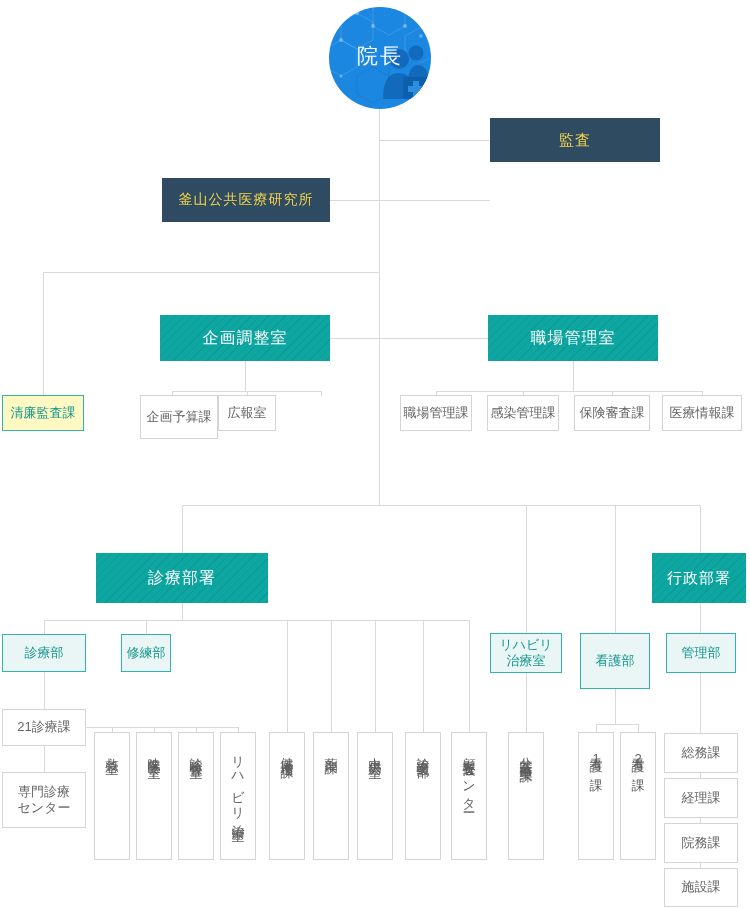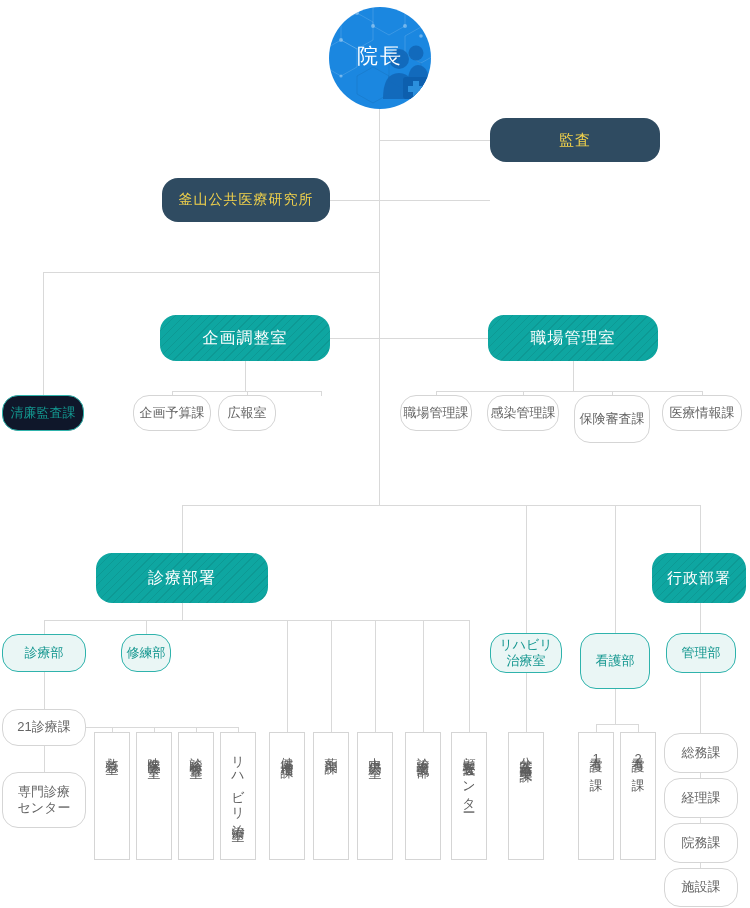--- a/index.html
+++ b/index.html
@@ -6,27 +6,27 @@
   body{font-family:"Liberation Sans","DejaVu Sans",sans-serif;}
   #stage{position:relative;width:750px;height:908px;background:#fff;overflow:hidden;}
 
   
   .ln{position:absolute;background:#d9d9d9;}
   .h{height:1px;}
   .v{width:1px;}
 
   
   .box{position:absolute;display:flex;align-items:center;justify-content:center;
-       text-align:center;box-sizing:border-box;line-height:1.25;border-radius:16px;}
+       text-align:center;box-sizing:border-box;line-height:1.25;}
 
   .dark{background:#2f4b61;color:#f2d24b;font-size:15px;letter-spacing:1px;}
   .teal{color:#ffffff;font-size:16px;letter-spacing:1px;background:#0ea6a1;
         background-image:repeating-linear-gradient(135deg,rgba(255,255,255,0) 0 5px,rgba(0,0,0,.08) 5px 6px);}
   .tealbox{background:#eaf6f5;border:1px solid #2fb3ac;color:#13968f;font-size:13px;}
-  .whitebg{background:#0f172a;}
+  .whitebg{background:#fef9c3;}
   .gray{background:#ffffff;border:1px solid #d5d5d5;color:#646464;font-size:13px;}
 
   .wrap58 span{display:inline-block;width:58px;}
 
   
   .vbox{position:absolute;width:36px;height:128px;top:732px;background:#fff;
         border:1px solid #d5d5d5;color:#5d5d5d;font-size:13px;box-sizing:border-box;
         display:flex;justify-content:center;align-items:flex-start;padding-top:14px;}
   .vbox span{writing-mode:vertical-rl;letter-spacing:2px;line-height:1;}
   .vbox.upright span{text-orientation:upright;}
@@ -142,34 +142,34 @@
     <span>行政部署</span>
   </div>
   <div class="box teal" style="left:96px;top:553px;width:172px;height:50px">
     <span>診療部署</span>
   </div>
 
   <div class="box tealbox whitebg" style="left:2px;top:395px;width:82px;height:36px">
     <span>清廉監査課</span>
   </div>
 
-  <div class="box gray" style="left:133px;top:395px;width:78px;height:36px">
+  <div class="box gray" style="left:140px;top:395px;width:78px;height:44px">
     <span>企画予算課</span>
   </div>
   <div class="box gray" style="left:218px;top:395px;width:58px;height:36px">
     <span>広報室</span>
   </div>
 
   <div class="box gray" style="left:400px;top:395px;width:72px;height:36px">
     <span>職場管理課</span>
   </div>
   <div class="box gray" style="left:487px;top:395px;width:72px;height:36px">
     <span>感染管理課</span>
   </div>
-  <div class="box gray" style="left:574px;top:395px;width:76px;height:48px">
+  <div class="box gray" style="left:574px;top:395px;width:76px;height:36px">
     <span>保険審査課</span>
   </div>
   <div class="box gray" style="left:662px;top:395px;width:80px;height:36px">
     <span>医療情報課</span>
   </div>
 
   <div class="box tealbox" style="left:2px;top:634px;width:84px;height:38px">
     <span>診療部</span>
   </div>
   <div class="box tealbox" style="left:121px;top:634px;width:50px;height:38px">

